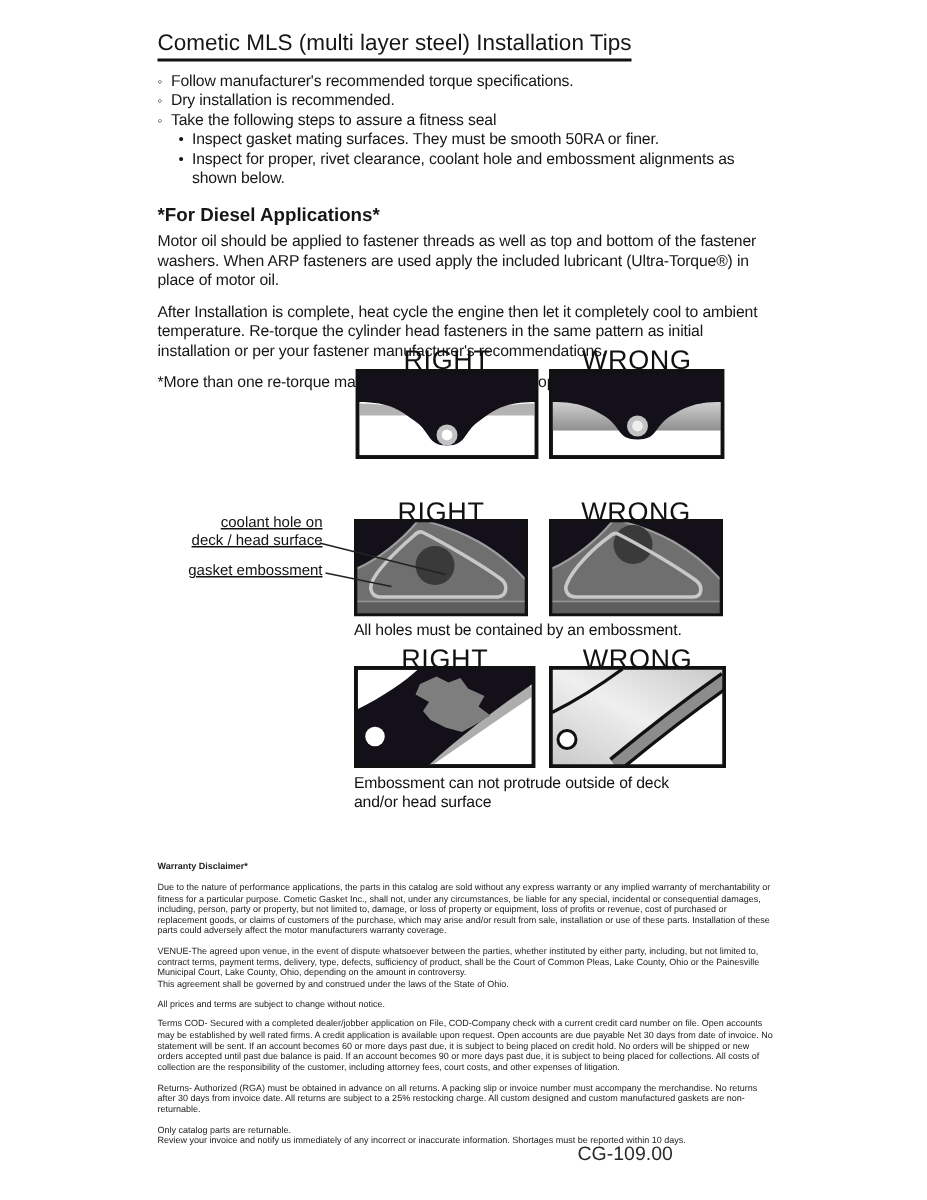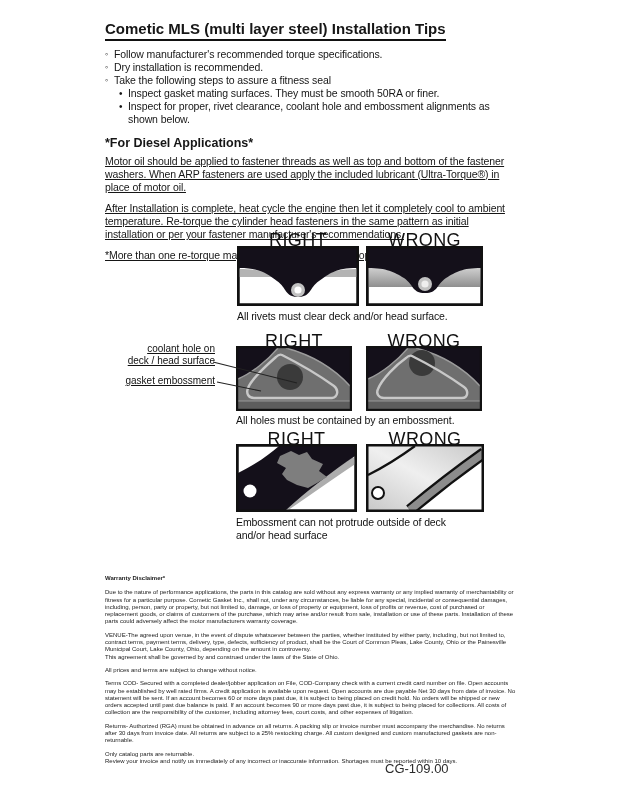--- a/index.html
+++ b/index.html
@@ -1,27 +1,27 @@
 <!DOCTYPE html>
 <html><head>
 <meta charset="utf-8">
 <style>
   html,body{margin:0;padding:0;background:#fff;}
   .page{position:relative;width:618px;height:800px;background:#fff;overflow:hidden;
         font-family:"Liberation Sans","DejaVu Sans",sans-serif;color:#161616;}
   .content{position:absolute;left:105px;top:20px;width:412px;}
-  .title{display:inline-block;font-size:15px;font-weight:bold;letter-spacing:0;
+  .title{display:inline-block;font-size:15px;font-weight:normal;letter-spacing:0;
          border-bottom:2px solid #111;padding-bottom:2px;margin:0;}
   .tips{margin:7px 0 0 0;font-size:10.5px;line-height:13px;letter-spacing:-0.1px;}
   .tip-row{display:flex;}
   .tip-marker{width:9px;flex:0 0 9px;font-size:9px;line-height:13px;}
   .sub{margin-left:14px;}
   .sub .tip-marker{font-size:10px;}
   .diesel-heading{font-size:12.5px;font-weight:bold;margin:10px 0 4px 0;}
-  .para{font-size:10.5px;line-height:13px;letter-spacing:-0.1px;margin:5px 0 0 0;text-decoration:underline;}
+  .para{font-size:10.5px;line-height:13px;letter-spacing:-0.1px;margin:5px 0 0 0;}
   .para.gap{margin-top:8px;}
   .fig-label{position:absolute;font-size:18px;letter-spacing:0.4px;text-align:center;color:#111;}
   .fig{position:absolute;}
   .fig svg{display:block;}
   .fig-caption{position:absolute;font-size:10.5px;line-height:13px;letter-spacing:-0.1px;color:#111;}
   .ann{position:absolute;left:105px;width:110px;text-align:right;font-size:10px;line-height:12px;color:#111;text-decoration:underline;}
   .leader-overlay{position:absolute;left:0;top:330px;z-index:5;pointer-events:none;}
   .disclaimer{position:absolute;left:105px;top:575px;width:413px;font-size:6px;line-height:7.3px;color:#222;}
   .disclaimer p{margin:0 0 6px 0;}
   .disclaimer p.head{font-weight:bold;margin-bottom:7px;}
@@ -90,21 +90,20 @@
       </defs>
       <rect x="1.25" y="1.25" width="114.5" height="57.5" fill="#ffffff" stroke="#111" stroke-width="2.5"></rect>
       <rect x="2" y="22" width="113" height="19" fill="url(#g1w)"></rect>
       <path d="M2,2 H115 V22 C96,22 90,26 80,32 C70,39 72,47 59,47 C46,47 48,39 38,32 C28,26 21,22 2,22 Z" fill="#14101a"></path>
       <circle cx="59" cy="38" r="7" fill="#c2c2c2"></circle>
       <circle cx="59" cy="38" r="3.6" fill="#eeeeee"></circle>
       <rect x="1.25" y="1.25" width="114.5" height="57.5" fill="none" stroke="#111" stroke-width="2.5"></rect>
     </svg>
   </div>
 
-  <div class="fig-caption" style="left:237px;top:310px;">All rivets must clear deck and/or head surface.</div>
 
   <div class="fig-label" style="left:236px;top:331px;width:116px;">RIGHT</div>
   <div class="fig-label" style="left:366px;top:331px;width:116px;">WRONG</div>
 
   <div class="ann" style="top:343px;">
     <div>coolant hole on</div>
     <div>deck / head surface</div>
   </div>
   <div class="ann" style="top:375px;">gasket embossment</div>
 

